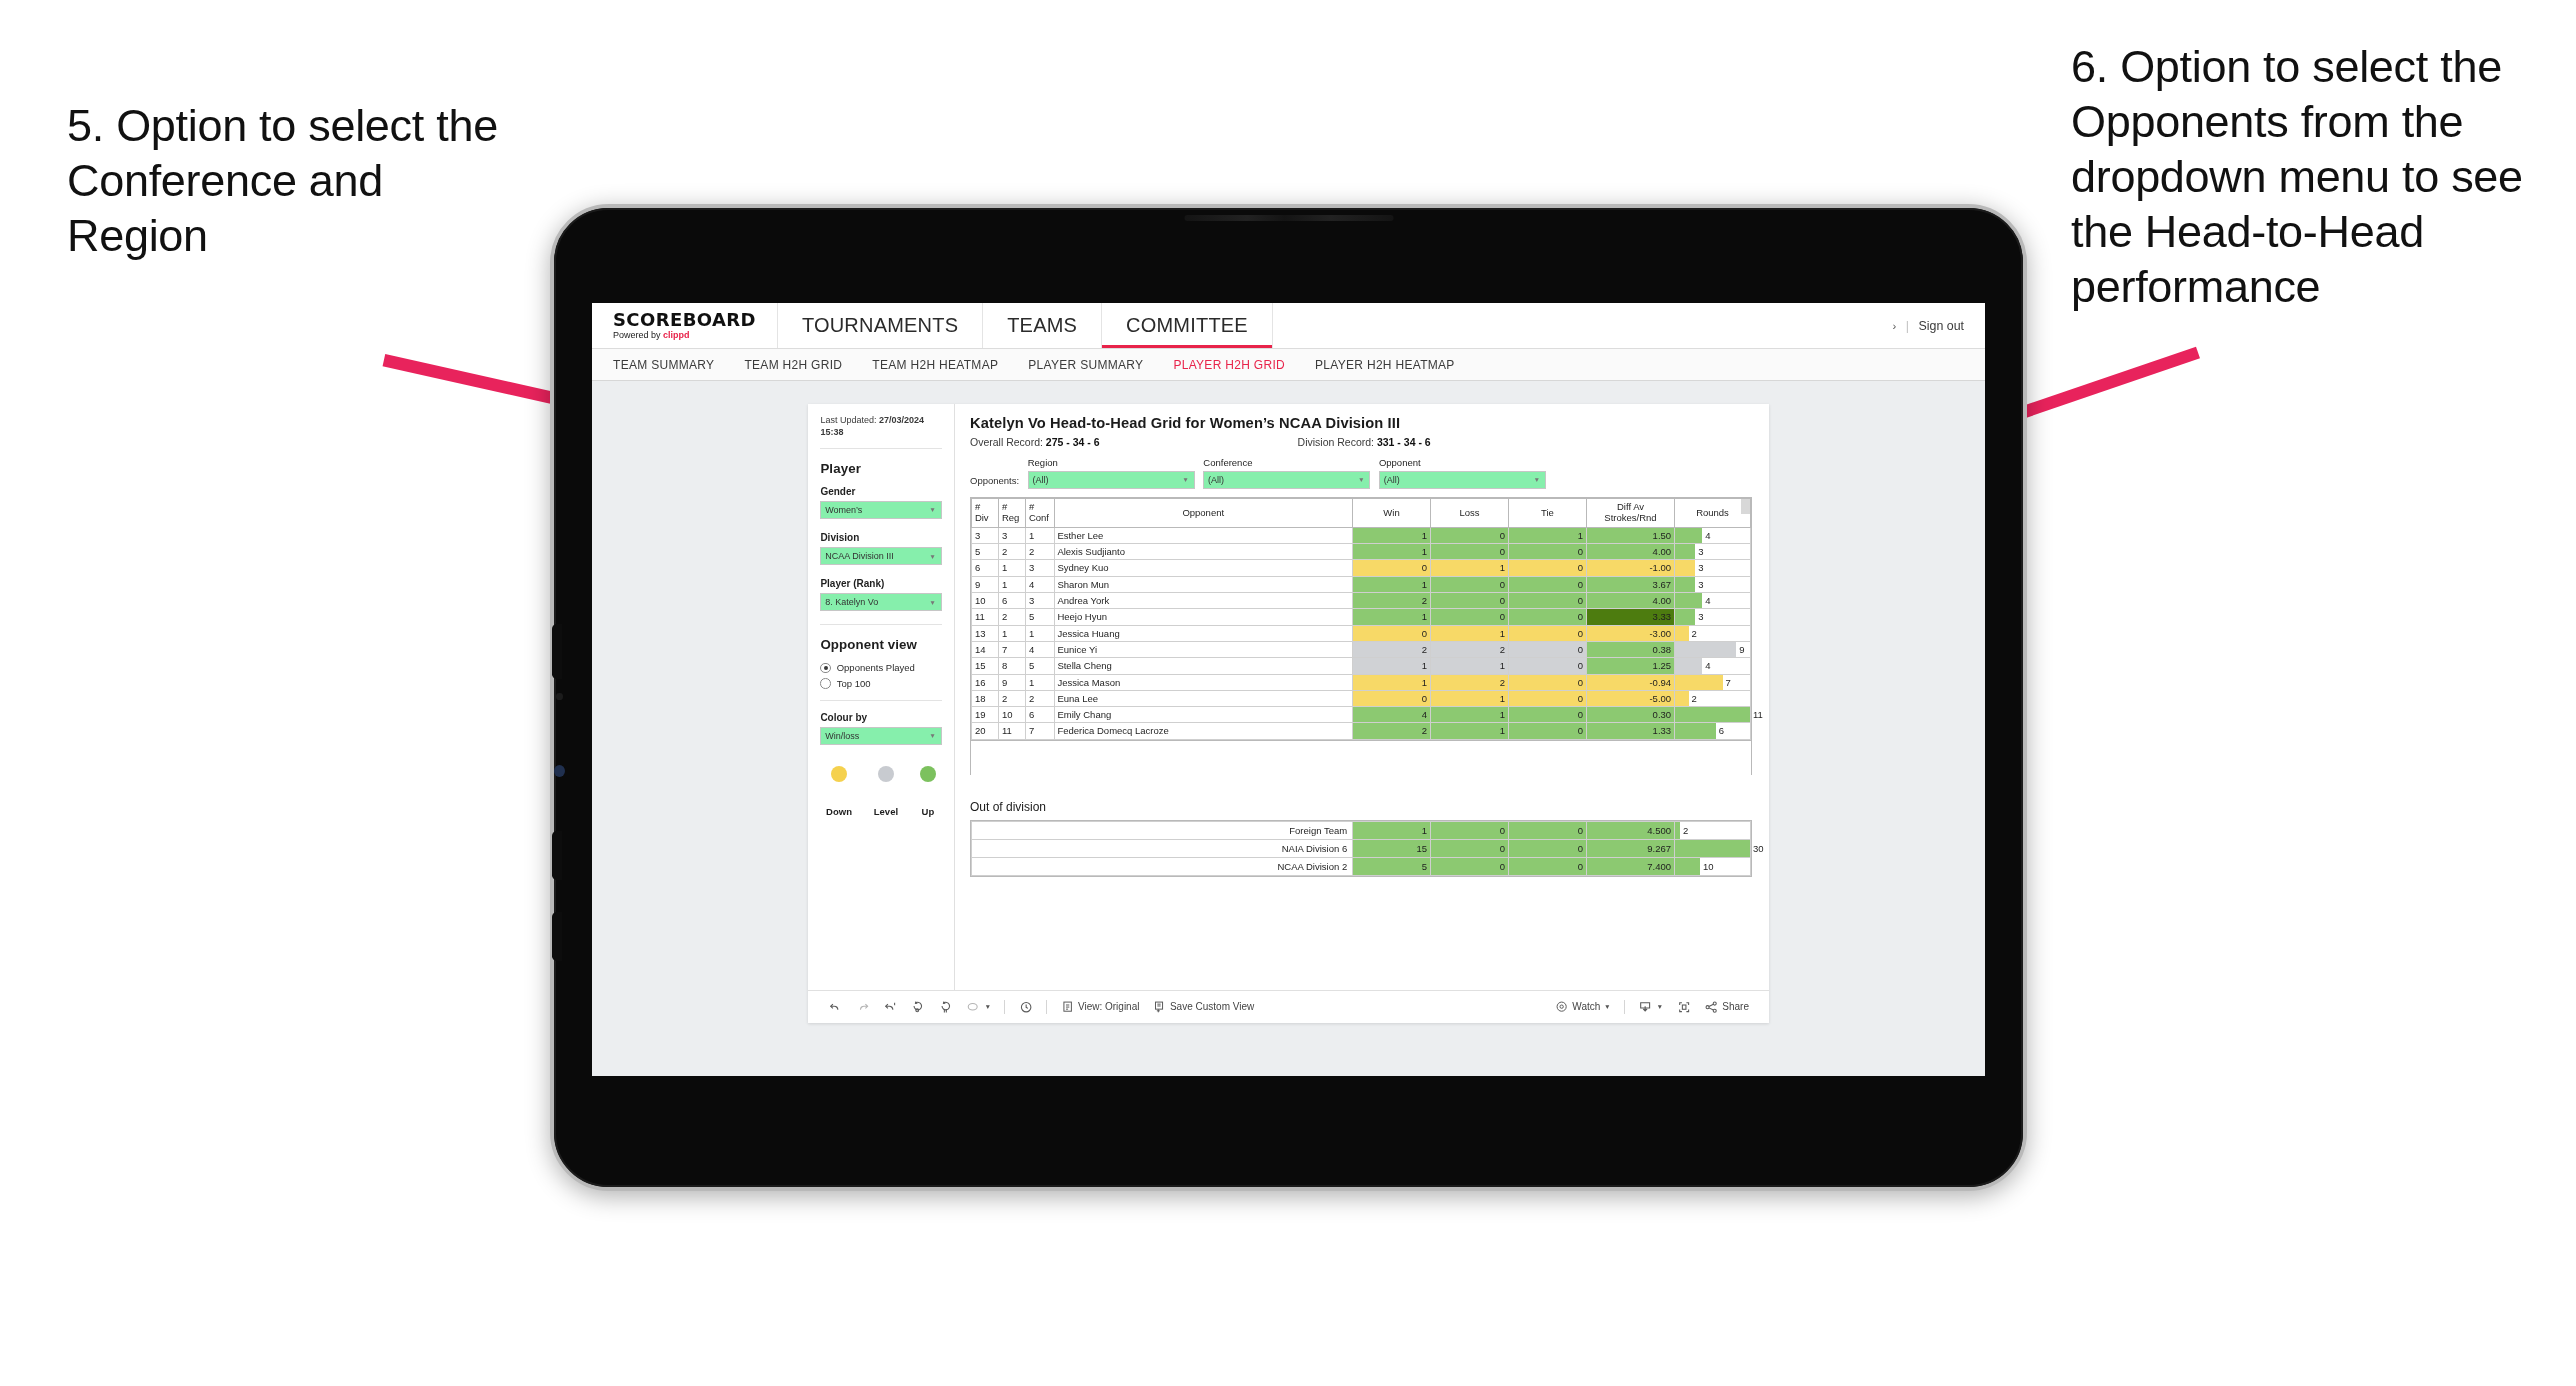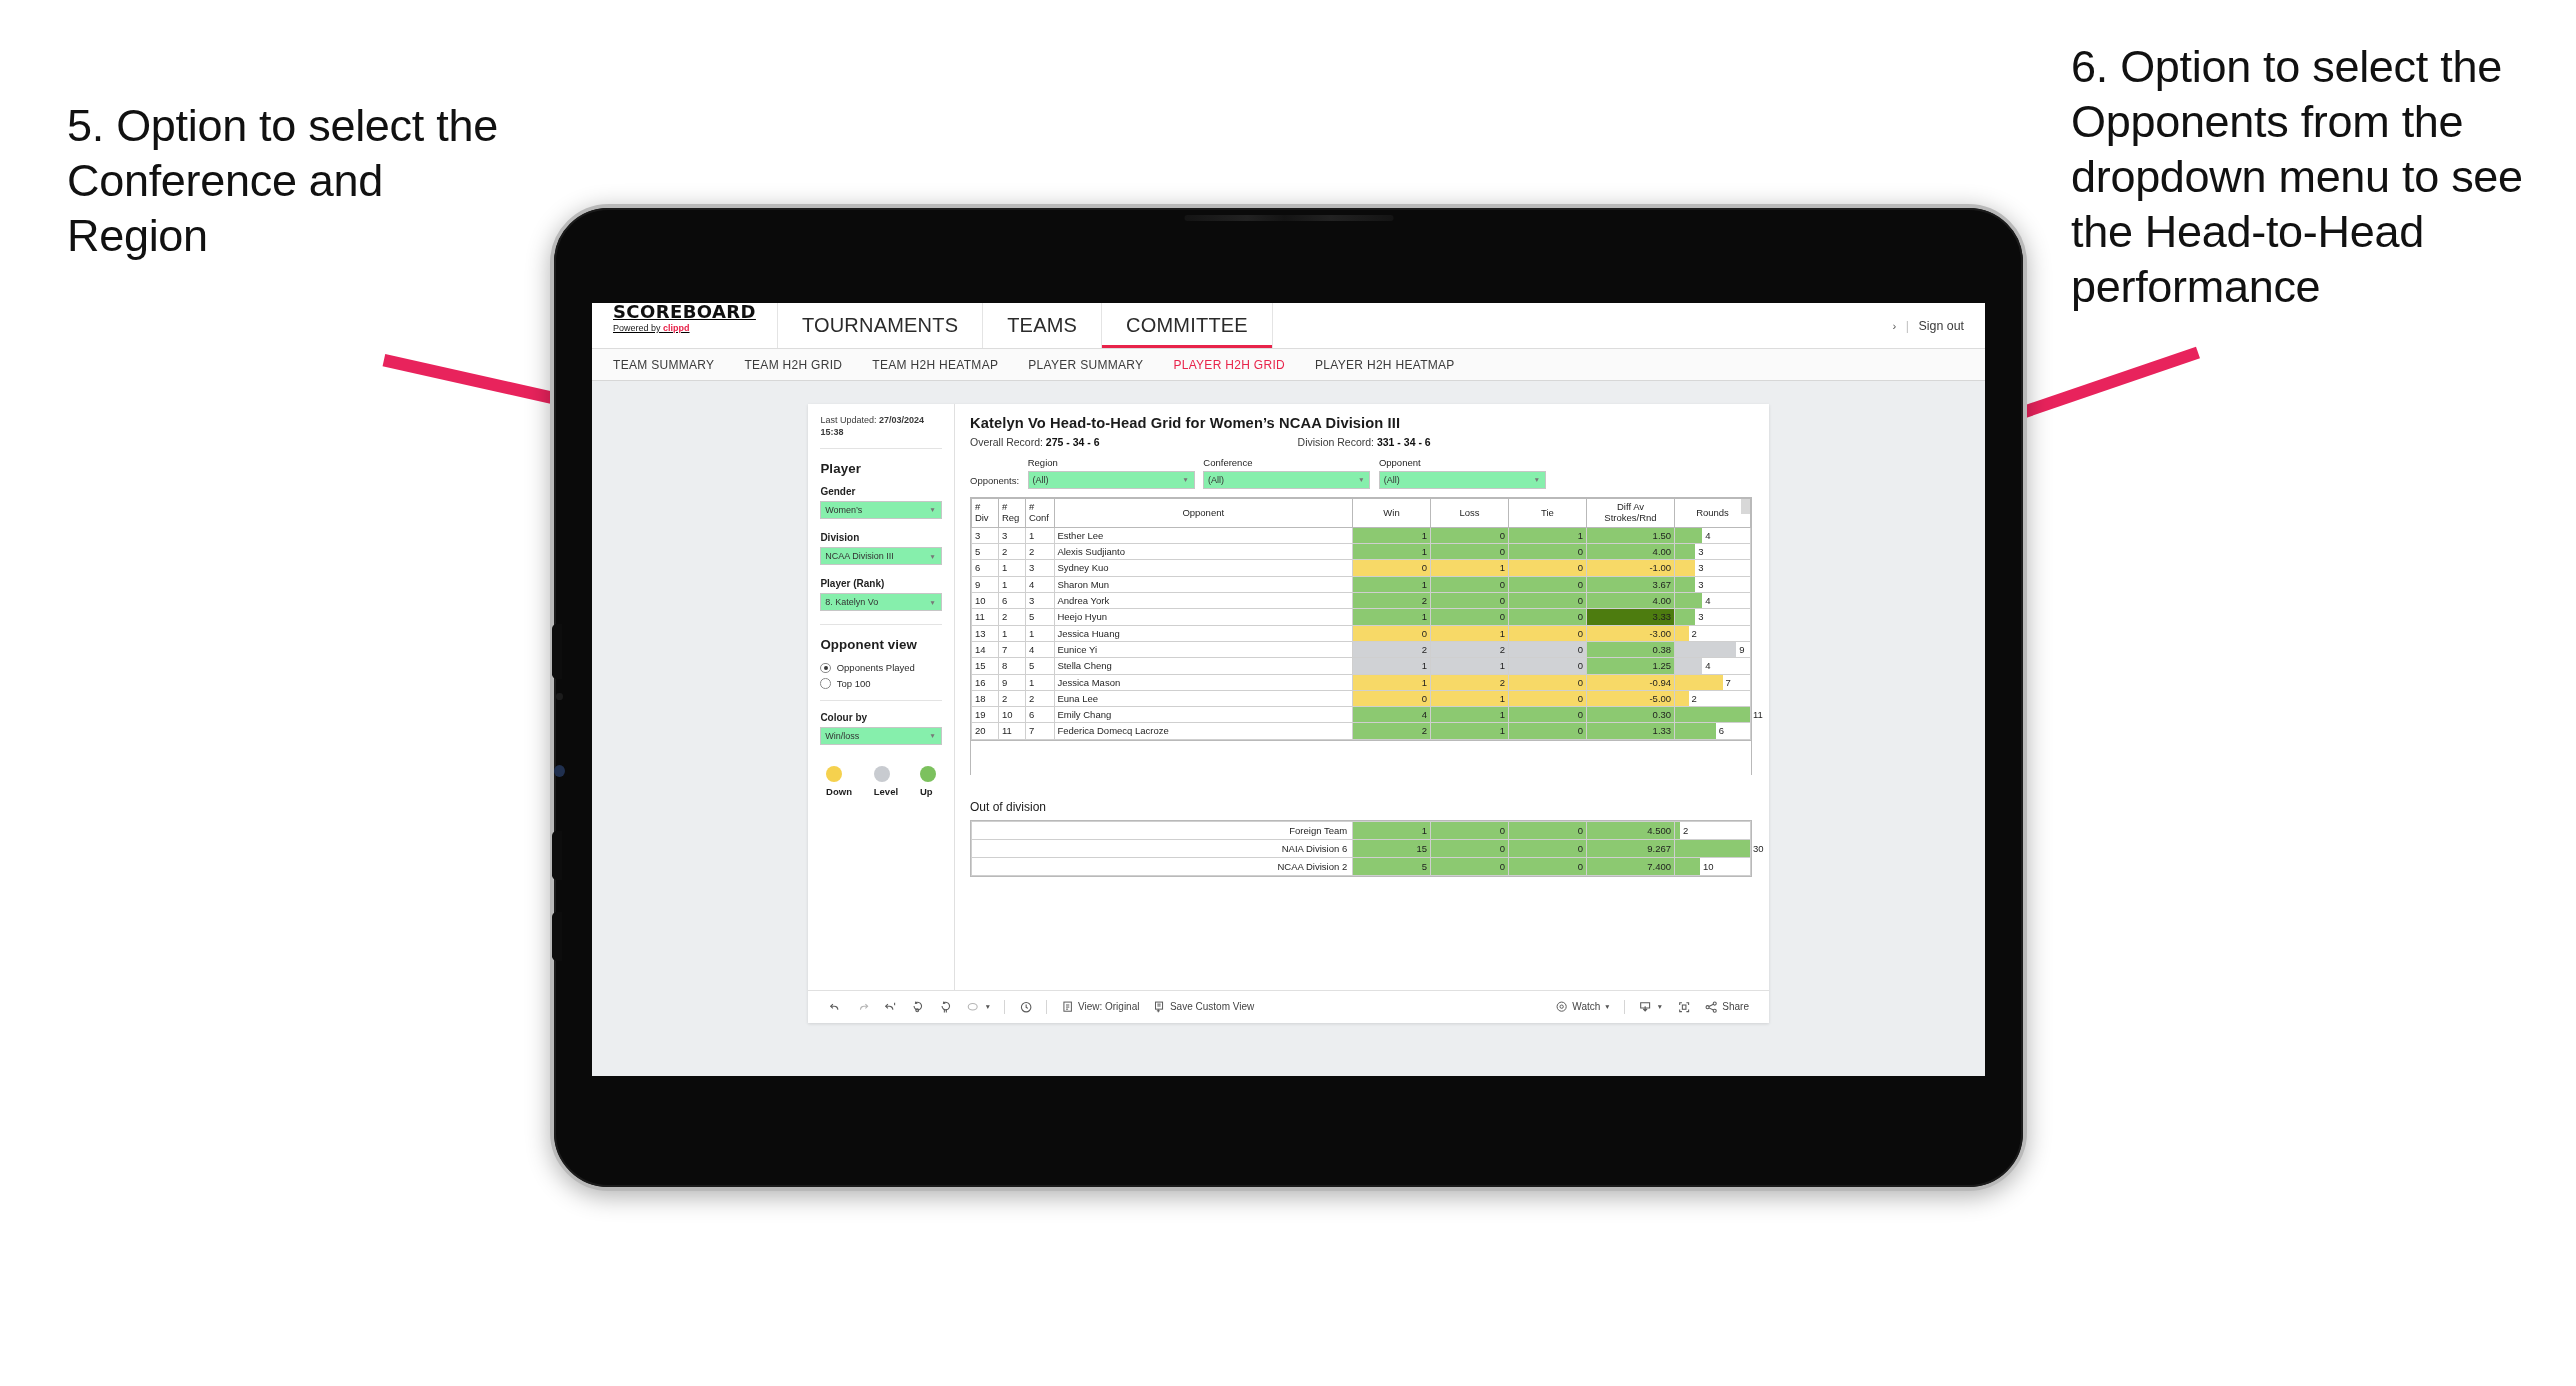--- a/index.html
+++ b/index.html
@@ -37,22 +37,22 @@
     background:linear-gradient(90deg,#141414,#222 30%,#141414 48%,#222 70%,#141414);border-radius:3.8px;}
 
   
   #screen{
     position:absolute;left:592px;top:303px;width:1393px;height:773px;
     background:#eceef0;overflow:hidden;
   }
 
   
   #topbar{height:45px;background:#ffffff;display:flex;align-items:stretch;position:relative;}
-  #brand{display:flex;flex-direction:column;padding:0 21px 0 21px;
-    border-right:1px solid #e4e4e4;text-decoration:underline;}
+  #brand{display:flex;flex-direction:column;justify-content:center;padding:0 21px 0 21px;
+    border-right:1px solid #e4e4e4;}
   #brand-title{font-family:"DejaVu Sans",sans-serif;font-weight:bold;font-size:18px;letter-spacing:0.4px;color:#101010;line-height:1;}
   #brand-sub{font-size:9px;color:#1a1a1a;margin-top:2.9px;line-height:1;}
   #brand-sub b{color:#e8234a;font-weight:bold;}
   .topnav-item{display:flex;align-items:center;padding:0 24px;font-size:20px;color:#2b2b2b;
     border-right:1px solid #e4e4e4;letter-spacing:0.2px;position:relative;cursor:pointer;}
   .topnav-item.active:after{content:"";position:absolute;left:0;right:0;bottom:0;height:2.9px;background:#e8234a;}
   #topbar-right{margin-left:auto;display:flex;align-items:center;padding-right:21px;gap:9.5px;
     font-size:12.4px;color:#3b3b3b;}
   #topbar-right .sep{color:#c0c0c0;}
   .chev{color:#555;font-size:11.4px;}
@@ -79,21 +79,21 @@
   .fld{margin-bottom:13.3px;}
   .fld-label{font-size:10px;font-weight:bold;color:#1e1e1e;margin-bottom:3.8px;}
   .sel{height:16px;border:1px solid #c6c6c6;background:#86efac;display:flex;align-items:center;
     padding:0 3.8px;font-size:9px;color:#333;position:relative;cursor:pointer;}
   .sel .caret{position:absolute;right:4.8px;font-size:6.7px;color:#777;}
   .radio-row{display:flex;align-items:center;gap:5.7px;margin-bottom:4.8px;font-size:9.5px;color:#2b2b2b;cursor:pointer;}
   .radio{width:8.6px;height:8.6px;border-radius:50%;border:1px solid #8a8a8a;background:#fff;
     display:flex;align-items:center;justify-content:center;flex:none;}
   .radio.on:after{content:"";width:3.8px;height:3.8px;border-radius:50%;background:#3a3a3a;}
   #legend{display:flex;justify-content:space-between;padding:0 5.7px;margin-top:21px;}
-  .lg{display:flex;flex-direction:column;align-items:flex-start;gap:4px;}
+  .lg{display:flex;flex-direction:column;align-items:center;gap:24px;}
   .lg-dot{width:16px;height:16px;border-radius:50%;}
   .lg-lbl{font-size:9.5px;font-weight:bold;color:#1e1e1e;}
 
   
   #main{flex:1;min-width:0;padding:11.4px 17px 0 15px;box-sizing:border-box;display:flex;flex-direction:column;}
   #viz-title{font-size:14.7px;font-weight:bold;color:#1b1b1b;letter-spacing:0.1px;}
   #records{display:flex;margin-top:4.8px;font-size:10.5px;color:#3a3a3a;}
   #records b{color:#111;font-weight:bold;}
   #rec-div{margin-left:198px;}
 

